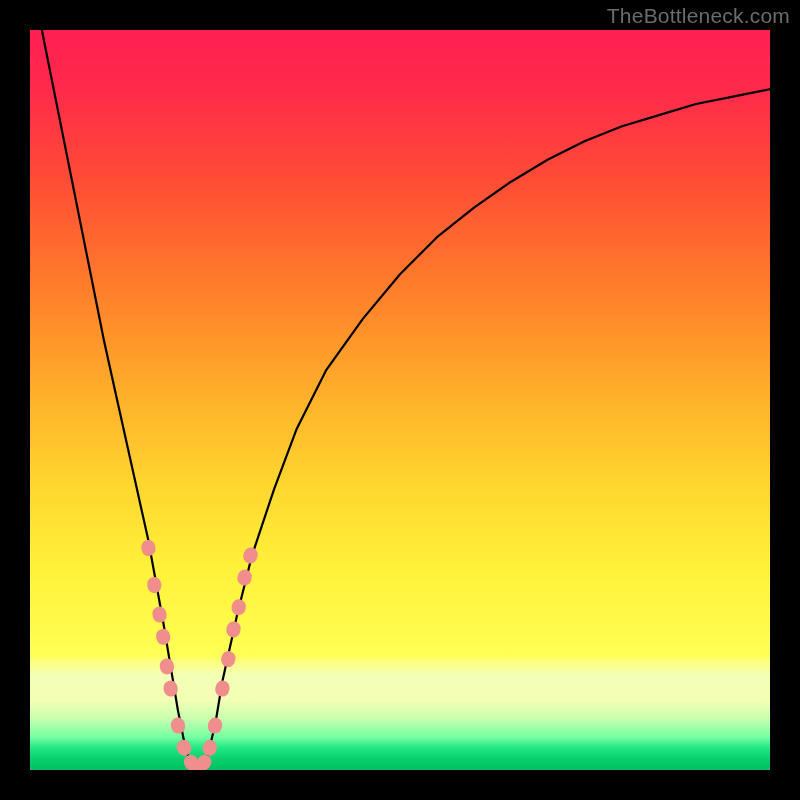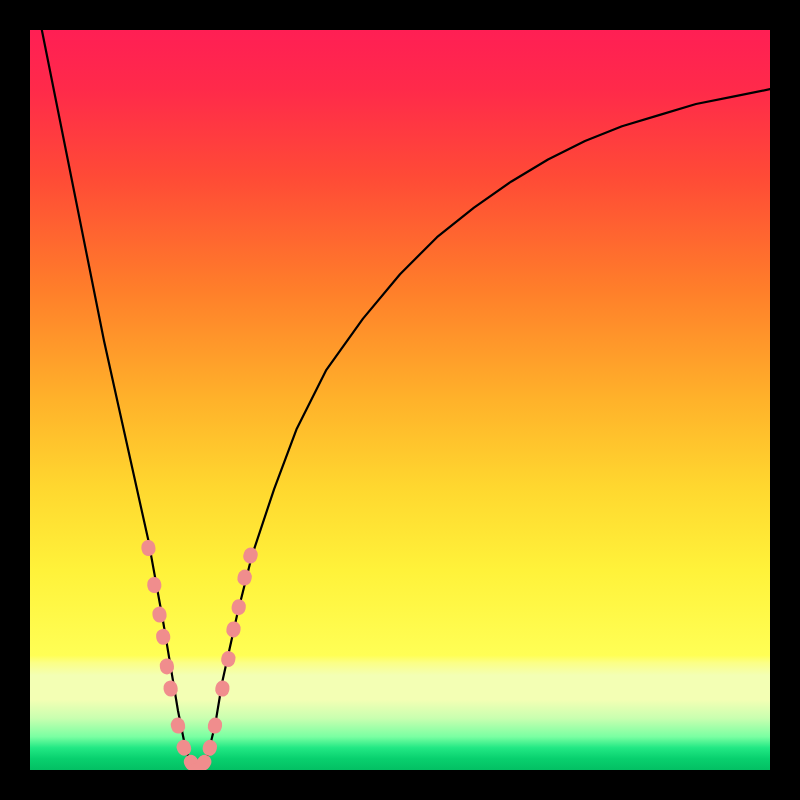--- a/index.html
+++ b/index.html
@@ -97,13 +97,14 @@
           <rect x="177.0" y="688.6" width="16" height="14" rx="7" ry="7" fill="#f08d8d" transform="rotate(-78.0 185.0 695.6)"></rect>
           <rect x="184.4" y="651.6" width="16" height="14" rx="7" ry="7" fill="#f08d8d" transform="rotate(-78.7 192.4 658.6)"></rect>
           <rect x="190.3" y="622.0" width="16" height="14" rx="7" ry="7" fill="#f08d8d" transform="rotate(-79.4 198.3 629.0)"></rect>
           <rect x="195.5" y="592.4" width="16" height="14" rx="7" ry="7" fill="#f08d8d" transform="rotate(-78.7 203.5 599.4)"></rect>
           <rect x="200.7" y="570.2" width="16" height="14" rx="7" ry="7" fill="#f08d8d" transform="rotate(-77.9 208.7 577.2)"></rect>
           <rect x="206.6" y="540.6" width="16" height="14" rx="7" ry="7" fill="#f08d8d" transform="rotate(-77.1 214.6 547.6)"></rect>
           <rect x="212.5" y="518.4" width="16" height="14" rx="7" ry="7" fill="#f08d8d" transform="rotate(-75.1 220.5 525.4)"></rect>
         </g>
     </svg>
   </div>
+  <div class="watermark">TheBottleneck.com</div>
 </div>
 
 </body></html>

